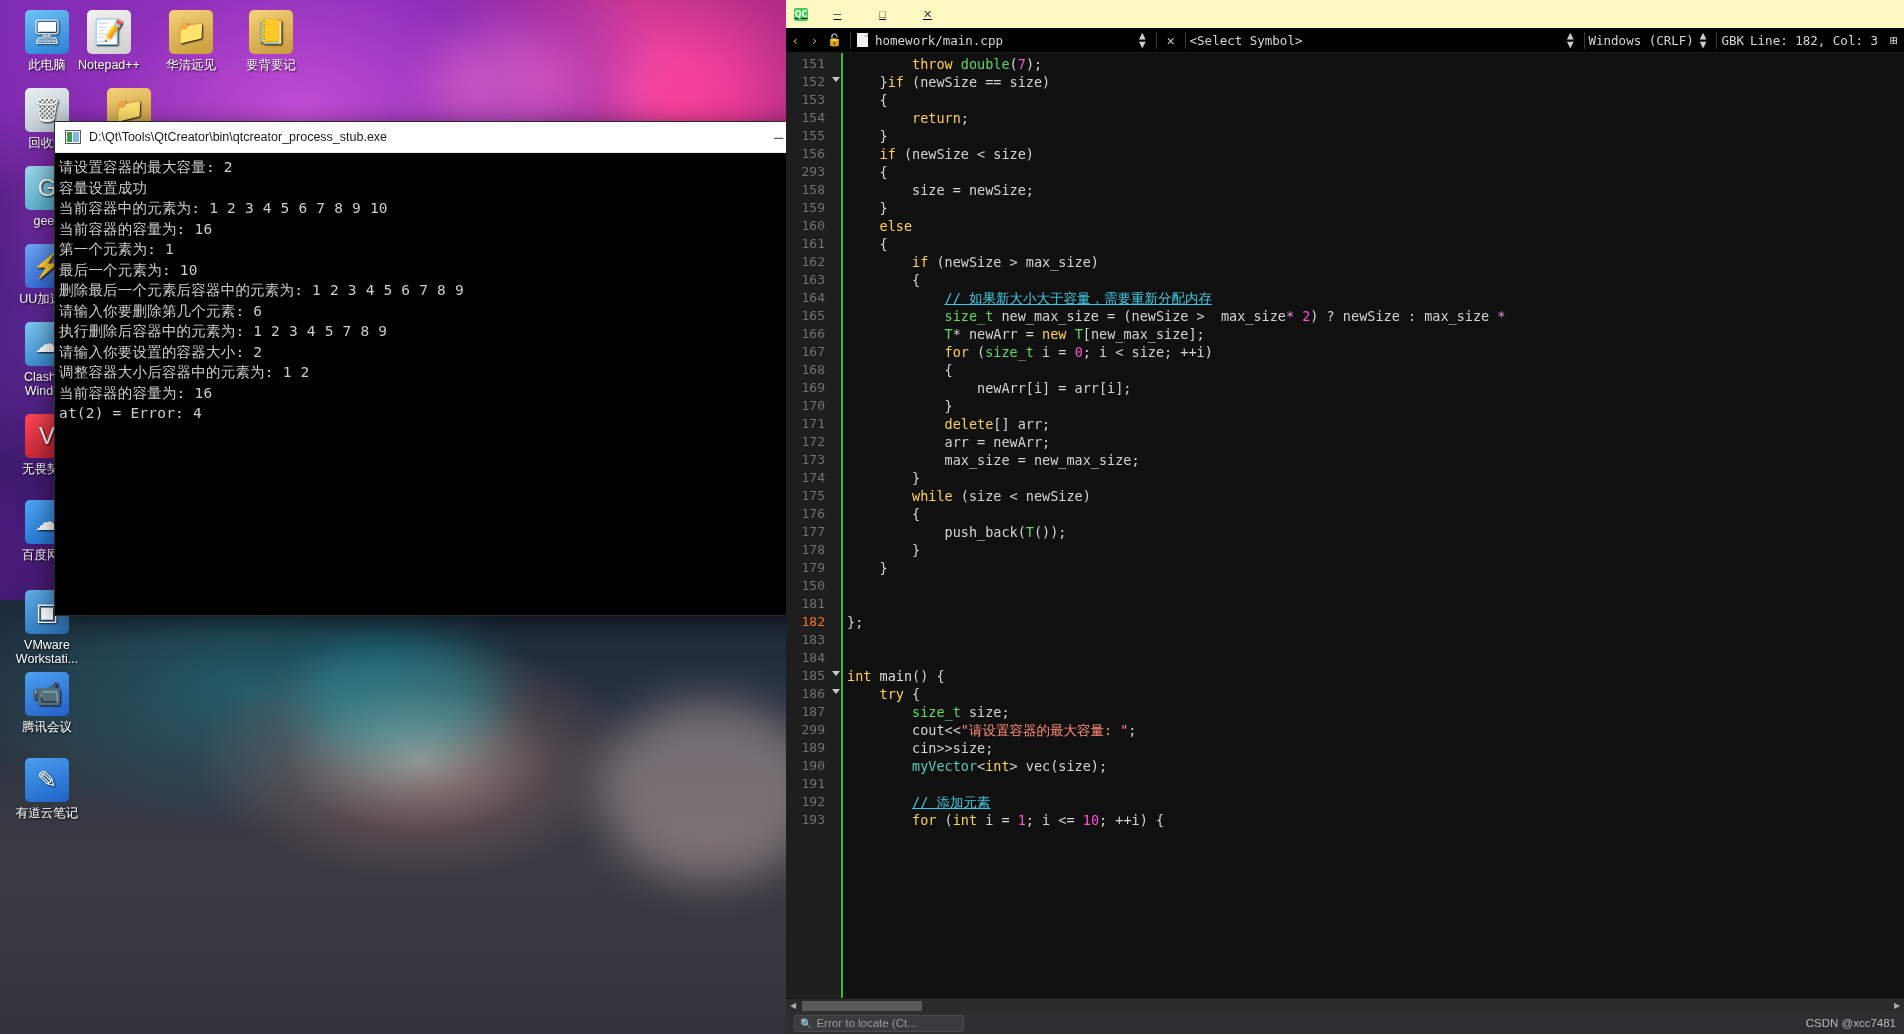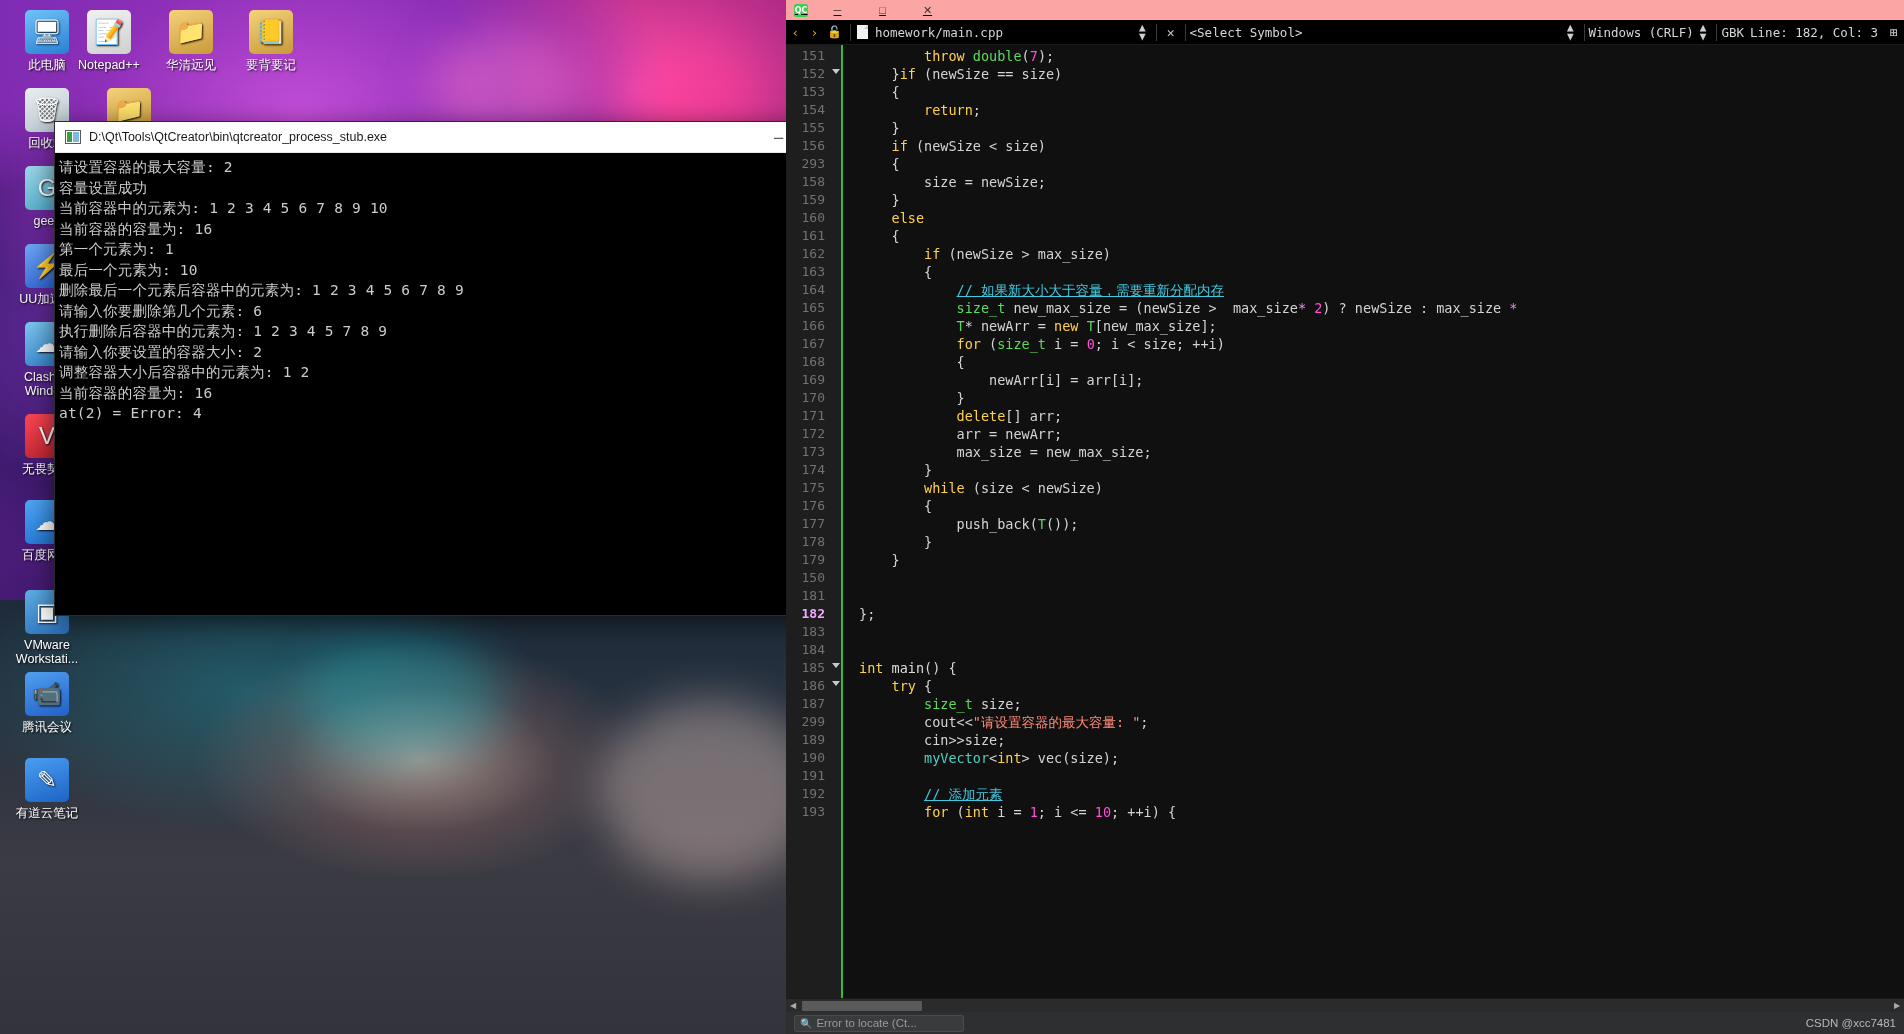--- a/index.html
+++ b/index.html
@@ -111,21 +111,21 @@
   #sb-down { position:absolute; bottom:0; left:0; }
 
   
   #qt-window {
     position: absolute;
     left: 786px; top: 0; width: 1118px; height: 1034px;
     background: #2e2f30;
     display:flex; flex-direction:column;
   }
   #qt-titlebar {
-    height: 20px; background:#fca5a5; display:flex; align-items:center; flex:none;text-decoration:underline;
+    height: 28px; background:#fef9c3; display:flex; align-items:center; flex:none;text-decoration:underline;
   }
   #qt-logo {
     width: 14px; height: 13px; margin: 0 7px 0 8px; flex:none;
     background:#41cd52; border-radius:2px; position:relative;
     font-size: 8px; color:#fff; display:flex; align-items:center; justify-content:center;
     font-family:"DejaVu Sans", sans-serif; font-weight:bold;
   }
   #qt-title { font-size: 12.5px; color:#4f4f4f; flex:1; white-space:nowrap; }
   .qt-winbtn { width: 45px; height:20px; display:flex; align-items:center; justify-content:center; font-size:11px; color:#333; cursor:pointer;}
 
@@ -148,29 +148,29 @@
   .tb-x { width:20px; text-align:center; cursor:pointer; color:#c8c8c8; font-size:13px; }
 
   #editor-area { flex:1; display:flex; min-height:0; background:#101010; position:relative; }
   #gutter {
     width: 57px; background:#1e1e1e; flex:none;
     font-family:"DejaVu Sans Mono","Liberation Mono",monospace;
     font-size:13px; color:#727272; text-align:right;
     padding-top:2px; position:relative;
   }
   .ln { height:18px; line-height:18px; padding-right:18px; position:relative; }
-  .ln.cur { color:#f0abfc; font-weight:bold; }
+  .ln.cur { color:#f97316; font-weight:normal; }
   .fold { position:absolute; right:3px; top:4px; width:0;height:0;
     border-left:4px solid transparent;border-right:4px solid transparent;border-top:5px solid #c9c9c9; cursor:pointer;}
   #gutter-line { position:absolute; right:0; top:0; bottom:0; width:2px; background:#2fbf2f; }
   #code {
     flex:1; background:#101010; overflow:hidden; position:relative;
     font-family:"DejaVu Sans Mono","Liberation Mono",monospace;
     font-size:13.5px; line-height:18px; white-space:pre;
-    padding: 2px 0 0 16px; color:#d4d4d4;
+    padding: 2px 0 0 4px; color:#d4d4d4;
   }
   .kw   { color:#ffd24a; }
   .kw2  { color:#e88ae8; }
   .type { color:#5ddb5d; }
   .type2{ color:#4fd0c0; }
   .num  { color:#ff4fd8; }
   .str  { color:#ff8a7a; }
   .cmt  { color:#3fc9e0;text-decoration:underline; }
   .fn   { color:#dcdcdc; }
   .pl   { color:#d4d4d4; }

